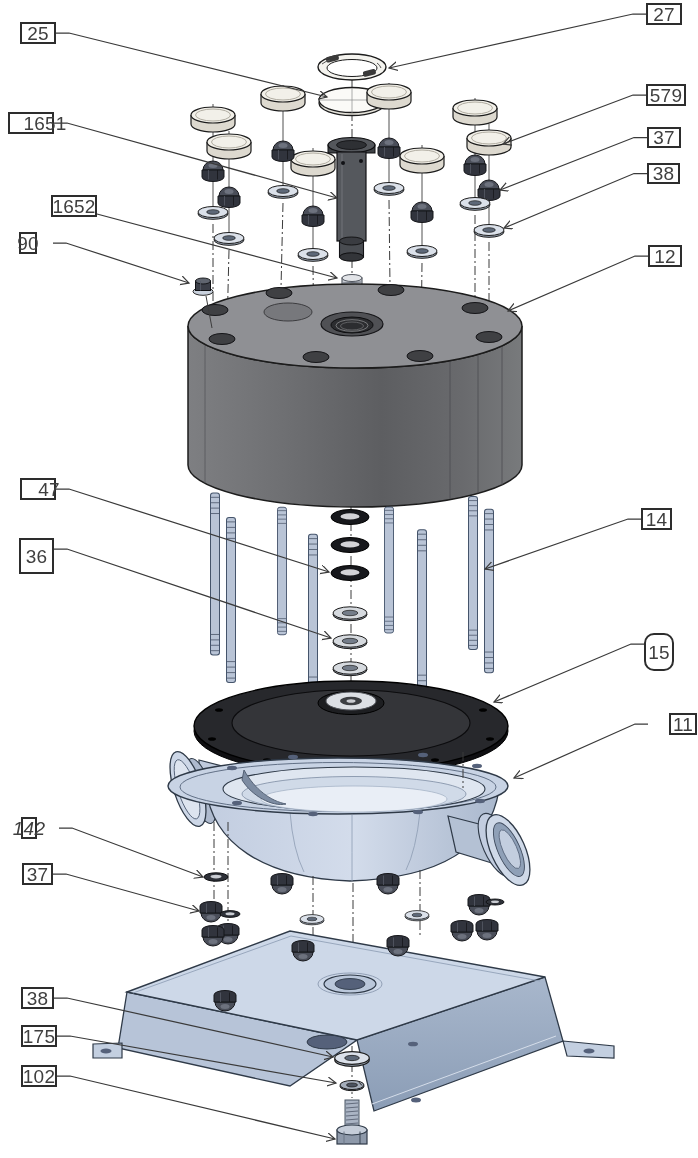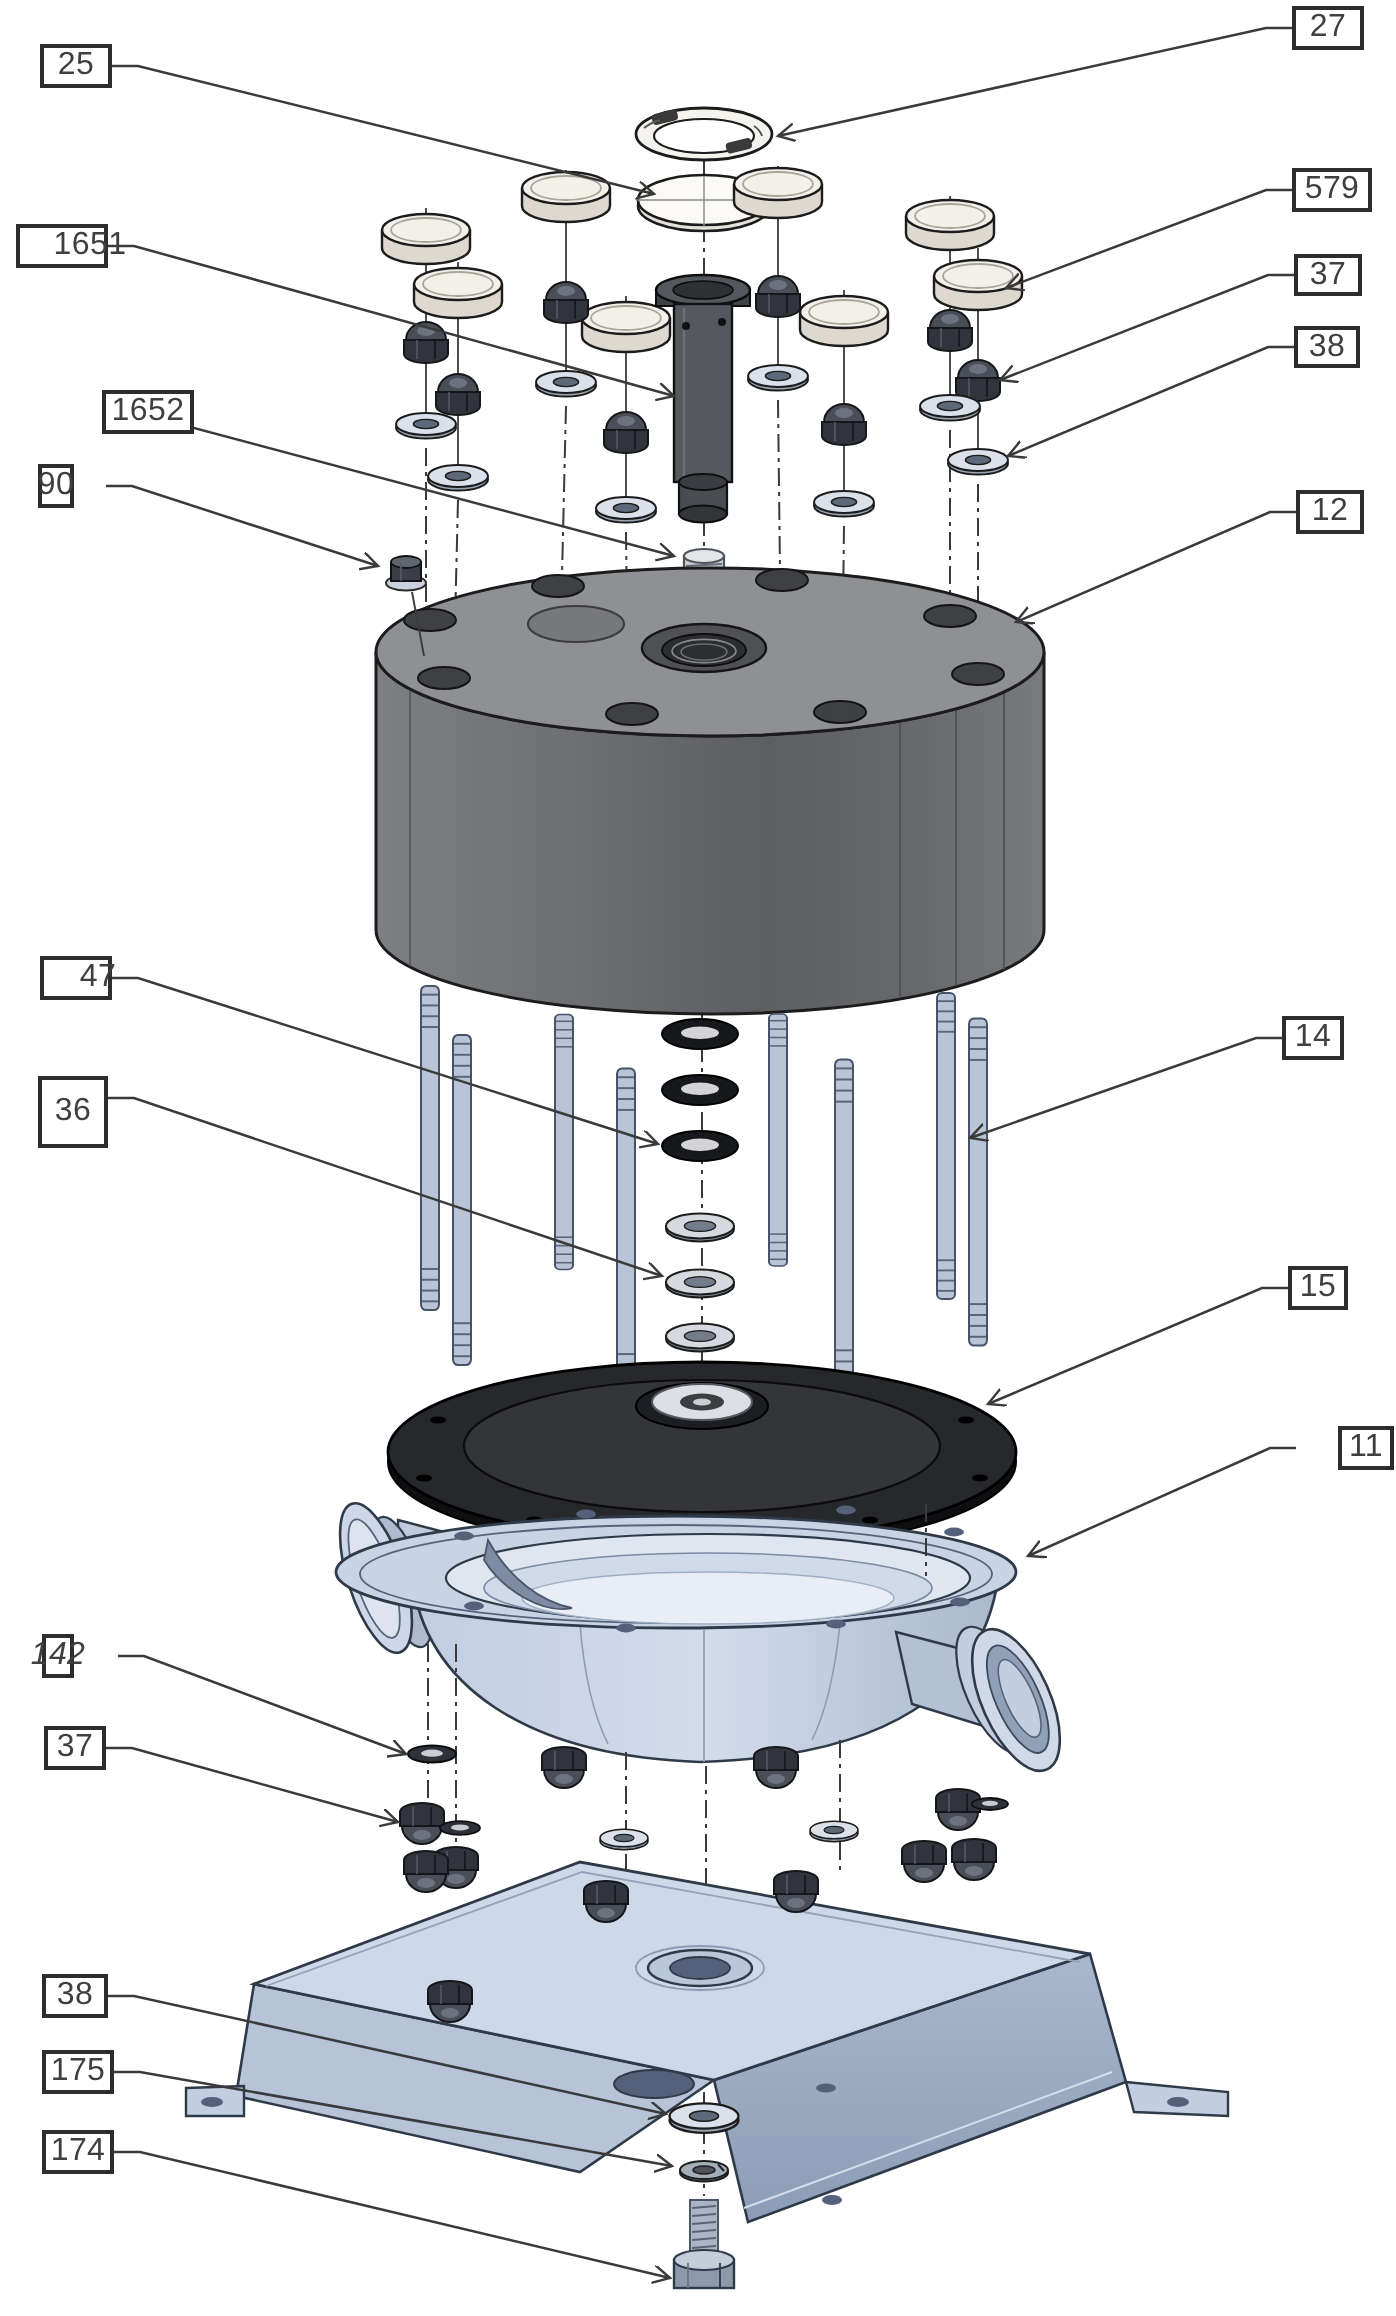--- a/index.html
+++ b/index.html
@@ -1,20 +1,20 @@
 <!DOCTYPE html>
 <html><head>
 <meta charset="utf-8">
 <style>
   html,body{margin:0;padding:0;background:#ffffff;}
   #stage{position:relative;width:698px;height:1158px;background:#ffffff;overflow:hidden;
          font-family:"Liberation Sans",sans-serif;}
   #drawing{position:absolute;left:0;top:0;}
   .callout{position:absolute;box-sizing:border-box;border:2px solid #2d2d2d;background:#ffffff;
-           color:#3f3f3f;font-family:"Liberation Sans",sans-serif;font-size:16px;line-height:1;
+           color:#3f3f3f;font-family:"Liberation Sans",sans-serif;font-size:19px;line-height:1;
            display:flex;align-items:center;justify-content:center;letter-spacing:0.2px;}
   .leader{stroke:#3a3a3a;stroke-width:1.25;fill:none;}
   .dash{stroke:#3a3a3a;stroke-width:1;fill:none;stroke-dasharray:9 3 2 3;}
   .colline{stroke:#3c3c3c;stroke-width:0.9;fill:none;}
 </style>
 </head>
 <body>
 
 <div id="stage">
 <svg id="drawing" width="698" height="1158" viewBox="0 0 698 1158">
@@ -420,20 +420,20 @@
     <div class="callout" style="left: 646px; top: 84px; width: 40px; height: 22px;">579</div>
     <div class="callout" style="left: 647px; top: 127px; width: 34px; height: 21px;">37</div>
     <div class="callout" style="left: 647px; top: 163px; width: 33px; height: 21px;">38</div>
     <div class="callout" style="left: 648px; top: 245px; width: 34px; height: 22px;">12</div>
     <div class="callout" style="left: 8px; top: 112px; width: 46px; height: 22px; padding-left: 28px;">1651</div>
     <div class="callout" style="left: 8px; top: 195px; width: 46px; height: 22px; margin-left: 43px;">1652</div>
     <div class="callout" style="left: 19px; top: 232px; width: 18px; height: 22px;">90</div>
     <div class="callout" style="left: 20px; top: 478px; width: 36px; height: 22px; padding-left: 22px;">47</div>
     <div class="callout" style="left: 19px; top: 538px; width: 35px; height: 36px;">36</div>
     <div class="callout" style="left: 641px; top: 508px; width: 31px; height: 22px;">14</div>
-    <div class="callout" style="left: 644px; top: 633px; width: 30px; height: 22px;">15</div>
+    <div class="callout" style="left: 644px; top: 633px; width: 30px; height: 38px; border-radius: 10px;">15</div>
     <div class="callout" style="left: 648px; top: 713px; width: 28px; height: 22px; margin-left: 21px;">11</div>
     <div class="callout" style="left: 21px; top: 817px; width: 16px; height: 22px; font-style: italic;">142</div>
     <div class="callout" style="left: 22px; top: 863px; width: 31px; height: 22px;">37</div>
     <div class="callout" style="left: 21px; top: 987px; width: 33px; height: 22px;">38</div>
     <div class="callout" style="left: 21px; top: 1025px; width: 36px; height: 22px;">175</div>
-    <div class="callout" style="left: 21px; top: 1065px; width: 36px; height: 22px;">174</div>
+    <div class="callout" style="left: 21px; top: 1065px; width: 36px; height: 22px;">102</div>
   </div>
 
 </body></html>

